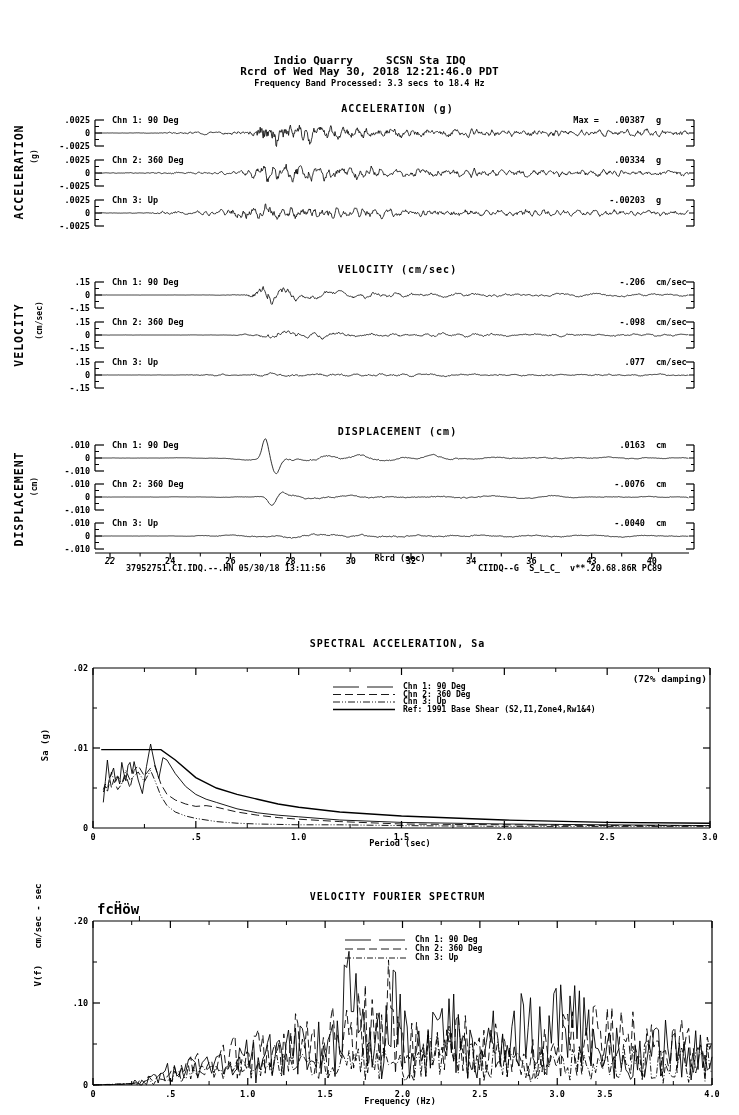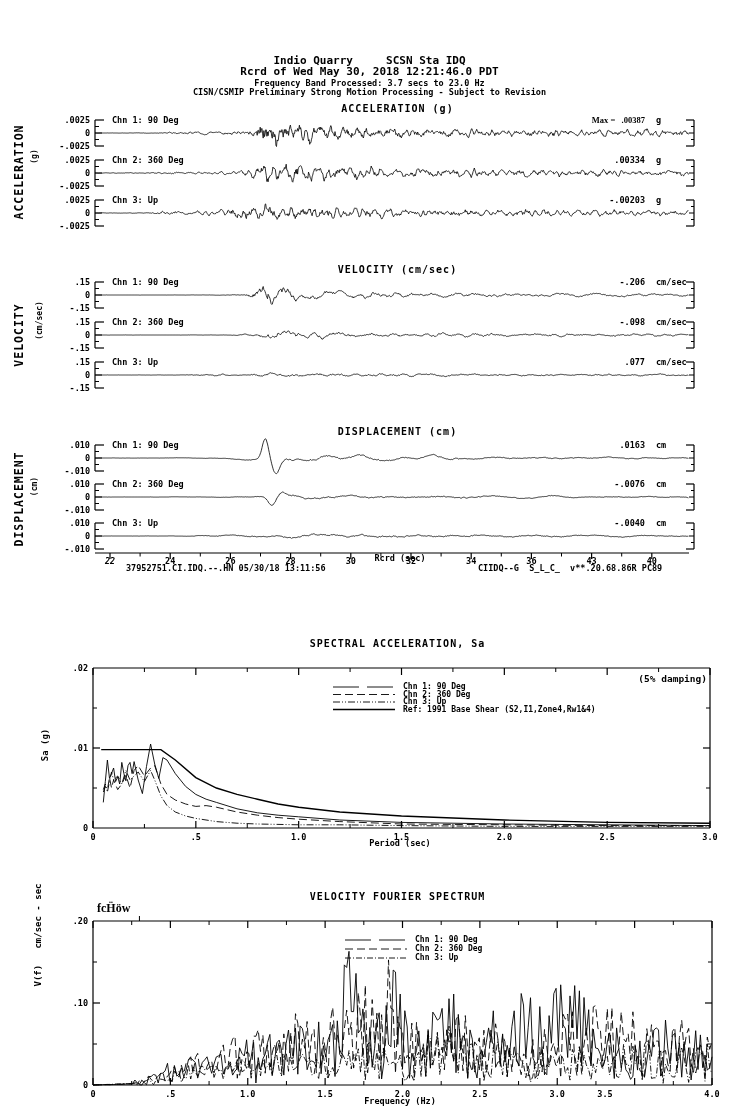--- a/index.html
+++ b/index.html
@@ -11,21 +11,21 @@
   .hdr2{font-size:8.5px;font-weight:bold;width:739px;text-align:center;}
   .gtitle{font-size:10px;font-weight:bold;width:739px;text-align:center;letter-spacing:1px;}
   .side{font-size:11.5px;font-weight:bold;transform:rotate(-90deg);transform-origin:center;letter-spacing:1px;}
   .sideu{font-size:8px;font-weight:bold;transform:rotate(-90deg);transform-origin:center;}
   .tick{font-size:8.5px;font-weight:bold;}
   .chn{font-size:8.5px;font-weight:bold;}
   .maxv{font-size:8.5px;font-weight:bold;}
   .foot{font-size:8.5px;font-weight:bold;}
   .leg{font-size:8px;font-weight:bold;}
   .damp{font-size:9.5px;font-weight:bold;}
-  .ann{font-size:12px;font-weight:bold;font-family:Liberation Serif, serif;}
+  .ann{font-size:14px;font-weight:bold;}
   .r{text-align:right;}
   .c{text-align:center;}
 </style>
 </head>
 <body>
 
 <div id="page">
   <svg id="gfx" width="739" height="1115">
       <line x1="95" y1="120" x2="95" y2="146" stroke="#000000" stroke-width="1.2"></line>
       <line x1="95" y1="120" x2="104" y2="120" stroke="#000000" stroke-width="1.2"></line>
@@ -256,54 +256,53 @@
       <polyline points="93.0,1085.0 95.3,1084.9 97.7,1084.9 100.0,1084.8 102.3,1084.7 104.6,1084.6 107.0,1084.7 109.3,1084.7 111.6,1084.6 113.9,1084.5 116.3,1084.4 118.6,1084.2 120.9,1084.3 123.3,1084.3 125.6,1084.0 127.9,1083.7 130.2,1083.7 132.6,1083.6 134.9,1080.0 137.2,1082.9 139.5,1084.1 141.9,1080.4 144.2,1082.5 146.5,1084.7 148.8,1076.7 151.2,1076.4 153.5,1074.5 155.8,1075.2 158.2,1083.0 160.5,1073.5 162.8,1073.1 165.1,1070.9 167.5,1063.3 169.8,1081.2 172.1,1080.3 174.4,1065.5 176.8,1076.1 179.1,1074.1 181.4,1067.8 183.8,1076.8 186.1,1070.4 188.4,1059.9 190.7,1058.2 193.1,1060.1 195.4,1062.7 197.7,1078.1 200.0,1069.5 202.4,1062.3 204.7,1059.9 207.0,1056.8 209.4,1065.7 211.7,1073.3 214.0,1064.0 216.3,1056.9 218.7,1055.8 221.0,1054.3 223.3,1074.0 225.6,1067.3 228.0,1069.3 230.3,1064.0 232.6,1075.1 235.0,1071.0 237.3,1068.5 239.6,1047.8 241.9,1053.3 244.3,1056.0 246.6,1039.8 248.9,1067.6 251.2,1056.8 253.6,1042.4 255.9,1083.0 258.2,1057.6 260.5,1070.0 262.9,1058.9 265.2,1054.1 267.5,1042.7 269.9,1034.4 272.2,1075.7 274.5,1061.5 276.8,1042.8 279.2,1040.1 281.5,1050.1 283.8,1075.1 286.1,1043.7 288.5,1030.0 290.8,1058.2 293.1,1058.2 295.5,1028.1 297.8,1074.2 300.1,1025.9 302.4,1028.6 304.8,1041.6 307.1,1069.7 309.4,1062.3 311.7,1060.9 314.1,1062.0 316.4,1067.4 318.7,1021.9 321.1,1073.7 323.4,1045.7 325.7,1057.1 328.0,1039.9 330.4,1033.6 332.7,1024.6 335.0,1076.5 337.3,1020.8 339.7,1054.2 342.0,1058.2 344.3,964.9 346.7,967.5 349.0,951.3 351.3,1011.6 353.6,1011.6 356.0,973.4 358.3,1032.9 360.6,1029.7 362.9,1008.9 365.3,1034.5 367.6,1065.9 369.9,1027.4 372.2,1067.3 374.6,1048.2 376.9,1023.0 379.2,1012.8 381.6,1079.0 383.9,1062.0 386.2,1005.5 388.5,1044.4 390.9,1046.8 393.2,970.1 395.5,972.0 397.8,1044.4 400.2,994.0 402.5,1069.1 404.8,1010.7 407.2,1027.0 409.5,1078.2 411.8,1053.3 414.1,1060.0 416.5,1050.3 418.8,1030.9 421.1,1061.3 423.4,1054.1 425.8,1057.3 428.1,1031.0 430.4,1068.2 432.8,1012.1 435.1,1015.7 437.4,1020.1 439.7,1018.4 442.1,1008.4 444.4,1050.1 446.7,1056.0 449.0,998.7 451.4,1052.8 453.7,994.0 456.0,1072.7 458.3,1014.4 460.7,1050.1 463.0,1035.7 465.3,1039.1 467.7,1078.4 470.0,1029.9 472.3,1039.2 474.6,1067.9 477.0,1078.0 479.3,1054.7 481.6,1051.4 483.9,1057.0 486.3,1042.4 488.6,1027.9 490.9,1042.4 493.3,1010.8 495.6,1067.3 497.9,1062.1 500.2,1061.5 502.6,1033.9 504.9,1062.1 507.2,1045.3 509.5,1056.8 511.9,1026.7 514.2,1010.8 516.5,1058.7 518.9,1066.1 521.2,993.5 523.5,1005.0 525.8,1057.4 528.2,1027.3 530.5,997.7 532.8,1057.5 535.1,1063.2 537.5,1063.1 539.8,1006.6 542.1,1049.9 544.5,1072.0 546.8,1074.7 549.1,1015.6 551.4,1043.3 553.8,993.6 556.1,988.3 558.4,1045.7 560.7,984.8 563.1,1025.0 565.4,1028.5 567.7,1057.5 570.0,995.9 572.4,1027.9 574.7,985.6 577.0,1038.8 579.4,990.8 581.7,1066.2 584.0,997.5 586.3,1035.4 588.7,1009.7 591.0,1066.0 593.3,1029.1 595.6,1048.0 598.0,1048.6 600.3,1054.1 602.6,1066.9 605.0,1059.9 607.3,1042.0 609.6,1032.8 611.9,1053.1 614.3,1078.5 616.6,1027.9 618.9,1049.0 621.2,1067.8 623.6,1055.2 625.9,1069.8 628.2,1072.9 630.6,1079.4 632.9,1076.2 635.2,1045.7 637.5,1070.1 639.9,1040.9 642.2,1074.8 644.5,1076.7 646.8,1060.9 649.2,1044.4 651.5,1056.4 653.8,1030.1 656.2,1027.9 658.5,1029.8 660.8,1076.1 663.1,1071.2 665.5,1020.0 667.8,1048.2 670.1,1063.8 672.4,1035.9 674.8,1033.3 677.1,1061.0 679.4,1042.8 681.7,1077.2 684.1,1041.6 686.4,1066.5 688.7,1047.7 691.1,1080.0 693.4,1060.1 695.7,1030.7 698.0,1069.5 700.4,1034.9 702.7,1067.7 705.0,1055.0 707.3,1070.2 709.7,1067.6 712.0,1056.8" fill="none" stroke="#000000" stroke-width="0.9"></polyline>
       <polyline points="93.0,1085.0 95.3,1084.9 97.7,1084.8 100.0,1084.8 102.3,1084.7 104.6,1084.7 107.0,1084.4 109.3,1084.6 111.6,1084.5 113.9,1084.3 116.3,1084.3 118.6,1084.3 120.9,1084.3 123.3,1084.0 125.6,1083.9 127.9,1083.7 130.2,1083.8 132.6,1083.7 134.9,1083.3 137.2,1081.8 139.5,1084.7 141.9,1085.0 144.2,1081.3 146.5,1078.2 148.8,1076.1 151.2,1079.6 153.5,1081.0 155.8,1078.6 158.2,1076.3 160.5,1073.4 162.8,1071.8 165.1,1081.1 167.5,1075.9 169.8,1073.9 172.1,1068.8 174.4,1066.8 176.8,1075.6 179.1,1077.0 181.4,1065.3 183.8,1073.5 186.1,1063.3 188.4,1059.8 190.7,1056.8 193.1,1073.9 195.4,1057.6 197.7,1053.4 200.0,1071.6 202.4,1073.4 204.7,1074.8 207.0,1066.3 209.4,1061.7 211.7,1060.8 214.0,1077.4 216.3,1071.2 218.7,1059.0 221.0,1050.7 223.3,1044.9 225.6,1065.0 228.0,1067.5 230.3,1047.2 232.6,1039.1 235.0,1036.1 237.3,1078.2 239.6,1056.9 241.9,1071.7 244.3,1070.4 246.6,1051.9 248.9,1053.4 251.2,1078.2 253.6,1036.1 255.9,1036.3 258.2,1029.7 260.5,1051.5 262.9,1035.0 265.2,1073.2 267.5,1044.8 269.9,1070.5 272.2,1053.0 274.5,1044.2 276.8,1053.7 279.2,1041.9 281.5,1071.4 283.8,1033.9 286.1,1051.3 288.5,1071.3 290.8,1032.5 293.1,1063.8 295.5,1013.7 297.8,1023.2 300.1,1055.8 302.4,1039.1 304.8,1048.3 307.1,1021.5 309.4,1058.5 311.7,1035.0 314.1,1029.6 316.4,1073.6 318.7,1078.4 321.1,1056.5 323.4,1037.5 325.7,1051.8 328.0,1078.1 330.4,1021.3 332.7,1007.3 335.0,1039.5 337.3,1034.9 339.7,1049.7 342.0,1054.9 344.3,1029.3 346.7,1010.1 349.0,1034.7 351.3,1022.4 353.6,1068.1 356.0,1055.0 358.3,992.5 360.6,1018.1 362.9,1055.8 365.3,985.2 367.6,1072.8 369.9,1051.7 372.2,999.6 374.6,1043.2 376.9,1013.2 379.2,1060.2 381.6,1014.7 383.9,1059.2 386.2,1033.8 388.5,959.9 390.9,1008.3 393.2,1009.5 395.5,1073.5 397.8,1016.6 400.2,1028.3 402.5,1029.6 404.8,1063.1 407.2,1055.4 409.5,1058.5 411.8,1023.1 414.1,1077.5 416.5,1022.2 418.8,1048.2 421.1,1051.9 423.4,1046.4 425.8,1076.4 428.1,1029.6 430.4,1065.3 432.8,1062.9 435.1,1057.7 437.4,1034.5 439.7,1055.4 442.1,1047.1 444.4,1069.8 446.7,1029.8 449.0,1042.2 451.4,1033.3 453.7,1063.2 456.0,1019.9 458.3,1015.3 460.7,1045.7 463.0,1070.8 465.3,1015.6 467.7,1049.4 470.0,1064.7 472.3,1071.7 474.6,1041.9 477.0,1045.2 479.3,1037.8 481.6,1070.6 483.9,1030.2 486.3,1072.8 488.6,1058.9 490.9,1030.2 493.3,1049.4 495.6,1023.8 497.9,1039.1 500.2,1067.2 502.6,1034.7 504.9,1041.6 507.2,1077.0 509.5,1048.0 511.9,1071.7 514.2,1045.0 516.5,1061.1 518.9,1064.1 521.2,1074.7 523.5,1054.1 525.8,1056.0 528.2,1076.1 530.5,1061.1 532.8,1039.5 535.1,1078.3 537.5,1074.7 539.8,1047.5 542.1,1071.9 544.5,1029.5 546.8,1047.0 549.1,1066.3 551.4,1049.0 553.8,1043.0 556.1,1056.8 558.4,1043.9 560.7,1078.1 563.1,1014.3 565.4,1019.2 567.7,1014.0 570.0,1050.4 572.4,1011.8 574.7,1061.6 577.0,1075.8 579.4,1046.8 581.7,1058.3 584.0,1044.9 586.3,1028.0 588.7,1054.7 591.0,1064.2 593.3,1006.9 595.6,1005.6 598.0,1028.7 600.3,1028.6 602.6,1061.2 605.0,1046.1 607.3,1008.6 609.6,1056.0 611.9,1007.7 614.3,1068.2 616.6,1054.3 618.9,1048.5 621.2,1011.9 623.6,1038.8 625.9,1041.9 628.2,1033.8 630.6,1060.3 632.9,1011.8 635.2,1046.9 637.5,1055.8 639.9,1070.6 642.2,1072.6 644.5,1078.0 646.8,1028.7 649.2,1047.7 651.5,1024.7 653.8,1047.1 656.2,1041.1 658.5,1041.1 660.8,1075.8 663.1,1051.7 665.5,1050.5 667.8,1064.0 670.1,1071.4 672.4,1031.6 674.8,1027.4 677.1,1072.6 679.4,1037.4 681.7,1020.2 684.1,1050.4 686.4,1034.4 688.7,1028.4 691.1,1066.1 693.4,1048.5 695.7,1073.0 698.0,1063.5 700.4,1044.8 702.7,1051.6 705.0,1075.3 707.3,1037.1 709.7,1049.3 712.0,1041.3" fill="none" stroke="#000000" stroke-width="0.9" stroke-dasharray="8,4"></polyline>
       <polyline points="93.0,1085.0 95.3,1084.9 97.7,1084.8 100.0,1084.8 102.3,1084.8 104.6,1084.6 107.0,1084.5 109.3,1084.4 111.6,1084.5 113.9,1084.1 116.3,1084.0 118.6,1084.0 120.9,1083.9 123.3,1083.7 125.6,1083.7 127.9,1084.0 130.2,1084.0 132.6,1082.7 134.9,1082.4 137.2,1084.6 139.5,1080.4 141.9,1080.4 144.2,1081.6 146.5,1080.5 148.8,1079.0 151.2,1082.1 153.5,1084.6 155.8,1080.7 158.2,1080.5 160.5,1079.1 162.8,1079.5 165.1,1080.4 167.5,1080.4 169.8,1079.5 172.1,1081.9 174.4,1071.4 176.8,1073.9 179.1,1071.2 181.4,1082.3 183.8,1076.9 186.1,1078.7 188.4,1064.9 190.7,1079.0 193.1,1066.8 195.4,1072.1 197.7,1076.2 200.0,1067.3 202.4,1066.1 204.7,1069.7 207.0,1069.6 209.4,1067.3 211.7,1066.3 214.0,1072.9 216.3,1065.4 218.7,1070.9 221.0,1069.6 223.3,1079.1 225.6,1067.6 228.0,1065.9 230.3,1061.9 232.6,1071.5 235.0,1066.9 237.3,1059.5 239.6,1076.3 241.9,1059.6 244.3,1062.0 246.6,1068.3 248.9,1060.8 251.2,1074.6 253.6,1069.6 255.9,1069.3 258.2,1061.3 260.5,1075.8 262.9,1059.5 265.2,1068.7 267.5,1066.2 269.9,1063.2 272.2,1074.3 274.5,1057.5 276.8,1055.0 279.2,1070.3 281.5,1076.0 283.8,1054.3 286.1,1061.0 288.5,1060.7 290.8,1060.0 293.1,1069.8 295.5,1068.4 297.8,1065.5 300.1,1058.0 302.4,1054.2 304.8,1058.6 307.1,1062.8 309.4,1057.4 311.7,1074.8 314.1,1074.4 316.4,1059.0 318.7,1063.6 321.1,1065.3 323.4,1055.4 325.7,1072.5 328.0,1077.9 330.4,1072.2 332.7,1067.5 335.0,1075.1 337.3,1072.0 339.7,1065.7 342.0,1053.5 344.3,1057.7 346.7,1065.3 349.0,1050.5 351.3,1069.0 353.6,1053.5 356.0,1060.6 358.3,1048.8 360.6,1072.5 362.9,1047.3 365.3,1080.7 367.6,1044.0 369.9,1042.7 372.2,1061.2 374.6,1070.0 376.9,1050.6 379.2,1078.6 381.6,1056.9 383.9,1047.9 386.2,1056.0 388.5,1064.6 390.9,1063.5 393.2,1062.1 395.5,1064.0 397.8,1062.3 400.2,1055.0 402.5,1072.6 404.8,1080.9 407.2,1078.2 409.5,1072.8 411.8,1075.8 414.1,1081.2 416.5,1056.2 418.8,1052.2 421.1,1076.6 423.4,1043.3 425.8,1077.1 428.1,1035.6 430.4,1038.7 432.8,1065.1 435.1,1049.7 437.4,1032.3 439.7,1074.4 442.1,1056.4 444.4,1039.8 446.7,1050.2 449.0,1026.1 451.4,1051.2 453.7,1059.2 456.0,1053.8 458.3,1073.1 460.7,1037.4 463.0,1053.1 465.3,1052.5 467.7,1078.0 470.0,1044.5 472.3,1043.9 474.6,1072.9 477.0,1054.4 479.3,1070.0 481.6,1048.9 483.9,1081.4 486.3,1065.1 488.6,1074.1 490.9,1078.2 493.3,1050.2 495.6,1054.3 497.9,1039.7 500.2,1059.8 502.6,1074.8 504.9,1050.3 507.2,1077.0 509.5,1050.2 511.9,1056.5 514.2,1057.4 516.5,1053.1 518.9,1054.3 521.2,1061.1 523.5,1063.9 525.8,1077.7 528.2,1065.9 530.5,1082.2 532.8,1076.3 535.1,1064.0 537.5,1078.5 539.8,1069.4 542.1,1046.5 544.5,1074.8 546.8,1064.8 549.1,1067.0 551.4,1055.8 553.8,1057.4 556.1,1066.5 558.4,1059.1 560.7,1054.3 563.1,1058.8 565.4,1073.7 567.7,1067.6 570.0,1080.1 572.4,1049.5 574.7,1055.2 577.0,1069.1 579.4,1046.8 581.7,1075.0 584.0,1055.0 586.3,1064.9 588.7,1069.8 591.0,1080.0 593.3,1063.8 595.6,1072.7 598.0,1058.0 600.3,1061.9 602.6,1069.3 605.0,1058.6 607.3,1055.9 609.6,1074.9 611.9,1062.2 614.3,1056.7 616.6,1076.4 618.9,1077.4 621.2,1070.8 623.6,1044.1 625.9,1064.5 628.2,1063.9 630.6,1074.5 632.9,1046.2 635.2,1063.5 637.5,1056.5 639.9,1056.0 642.2,1080.6 644.5,1044.8 646.8,1040.2 649.2,1048.3 651.5,1078.4 653.8,1077.8 656.2,1077.8 658.5,1055.3 660.8,1050.9 663.1,1083.3 665.5,1064.0 667.8,1070.4 670.1,1074.9 672.4,1076.7 674.8,1077.1 677.1,1065.7 679.4,1056.4 681.7,1048.0 684.1,1057.7 686.4,1070.1 688.7,1082.4 691.1,1063.7 693.4,1073.3 695.7,1052.4 698.0,1047.5 700.4,1054.2 702.7,1052.9 705.0,1081.3 707.3,1043.7 709.7,1068.7 712.0,1073.5" fill="none" stroke="#000000" stroke-width="0.9" stroke-dasharray="6,2,1,2"></polyline>
       <line x1="345" y1="940" x2="407" y2="940" stroke="#000000" stroke-width="0.9" stroke-dasharray="26,8"></line>
       <line x1="345" y1="949" x2="407" y2="949" stroke="#000000" stroke-width="0.9" stroke-dasharray="8,4"></line>
       <line x1="345" y1="958" x2="407" y2="958" stroke="#000000" stroke-width="0.9" stroke-dasharray="6,2,1,2"></line>
     </svg>
 
   <div class="t hdr1" style="top:54px;left:0;">Indio Quarry     SCSN Sta IDQ</div>
   <div class="t hdr1" style="top:65px;left:0;">Rcrd of Wed May 30, 2018 12:21:46.0 PDT</div>
-  <div class="t hdr2" style="top:78px;left:0;">Frequency Band Processed: 3.7 secs to 23.0 Hz</div>
-  <div class="t hdr2" style="top:87px;left:0;">CISN/CSMIP Preliminary Strong Motion Processing - Subject to Revision</div>
+  <div class="t hdr2" style="top:78px;left:0;">Frequency Band Processed: 3.3 secs to 18.4 Hz</div>
 
   <div class="t gtitle" style="top:103px;left:28px;">ACCELERATION (g)</div>
   <div class="t gtitle" style="top:264px;left:28px;">VELOCITY (cm/sec)</div>
   <div class="t gtitle" style="top:426px;left:28px;">DISPLACEMENT (cm)</div>
 
   <div class="t side" style="top:165px;left:-31px;width:100px;text-align:center;">ACCELERATION</div>
   <div class="t sideu" style="top:152px;left:14px;width:40px;text-align:center;">(g)</div>
   <div class="t side" style="top:328px;left:-31px;width:100px;text-align:center;">VELOCITY</div>
   <div class="t sideu" style="top:316px;left:11px;width:56px;text-align:center;">(cm/sec)</div>
   <div class="t side" style="top:492px;left:-31px;width:100px;text-align:center;">DISPLACEMENT</div>
   <div class="t sideu" style="top:482px;left:16px;width:36px;text-align:center;">(cm)</div>
 
   <div class="t tick" style="top:553px;left:365px;width:70px;text-align:center;">Rcrd (sec)</div>
   <div class="t foot" style="top:563px;left:100px;margin-left:26px;">37952751.CI.IDQ.--.HN 05/30/18 13:11:56</div>
   <div class="t foot" style="top:563px;left:478px;">CIIDQ--G  S_L_C_  v**.20.68.86R PC89</div>
 
   <div class="t gtitle" style="top:638px;left:28px;">SPECTRAL ACCELERATION, Sa</div>
-  <div class="t damp r" style="top:673px;left:537px;width:170px;">(5% damping)</div>
+  <div class="t damp r" style="top:673px;left:537px;width:170px;">(72% damping)</div>
   <div class="t side" style="top:740px;left:15px;width:60px;text-align:center;font-size:9px;letter-spacing:0;">Sa (g)</div>
   <div class="t tick" style="top:838px;left:365px;width:70px;text-align:center;">Period (sec)</div>
 
   <div class="t gtitle" style="top:891px;left:28px;">VELOCITY FOURIER SPECTRUM</div>
   <div class="t ann" style="top:901px;left:97px;">fcḦöw</div>
   <div class="t side" style="top:930px;left:-47px;width:170px;text-align:center;font-size:9px;letter-spacing:0;">V(f)   cm/sec - sec</div>
   <div class="t tick" style="top:1096px;left:350px;width:100px;text-align:center;">Frequency (Hz)</div>
 
   <div id="labels">
       <div class="t tick r" style="left: 48px; top: 115px; width: 42px;">.0025</div>
       <div class="t tick r" style="left: 48px; top: 128px; width: 42px;">0</div>
       <div class="t tick r" style="left: 48px; top: 141px; width: 42px;">-.0025</div>
       <div class="t chn" style="left: 112px; top: 115px;">Chn 1: 90 Deg</div>
-      <div class="t maxv r" style="left: 480px; top: 115px; width: 165px; font-family: Liberation Serif, serif;">Max =   .00387</div>
+      <div class="t maxv r" style="left: 480px; top: 115px; width: 165px;">Max =   .00387</div>
       <div class="t maxv" style="left: 656px; top: 115px;">g</div>
       <div class="t tick r" style="left: 48px; top: 155px; width: 42px;">.0025</div>
       <div class="t tick r" style="left: 48px; top: 168px; width: 42px;">0</div>
       <div class="t tick r" style="left: 48px; top: 181px; width: 42px;">-.0025</div>
       <div class="t chn" style="left: 112px; top: 155px;">Chn 2: 360 Deg</div>
       <div class="t maxv r" style="left: 480px; top: 155px; width: 165px;">.00334</div>
       <div class="t maxv" style="left: 656px; top: 155px;">g</div>
       <div class="t tick r" style="left: 48px; top: 195px; width: 42px;">.0025</div>
       <div class="t tick r" style="left: 48px; top: 208px; width: 42px;">0</div>
       <div class="t tick r" style="left: 48px; top: 221px; width: 42px;">-.0025</div>

